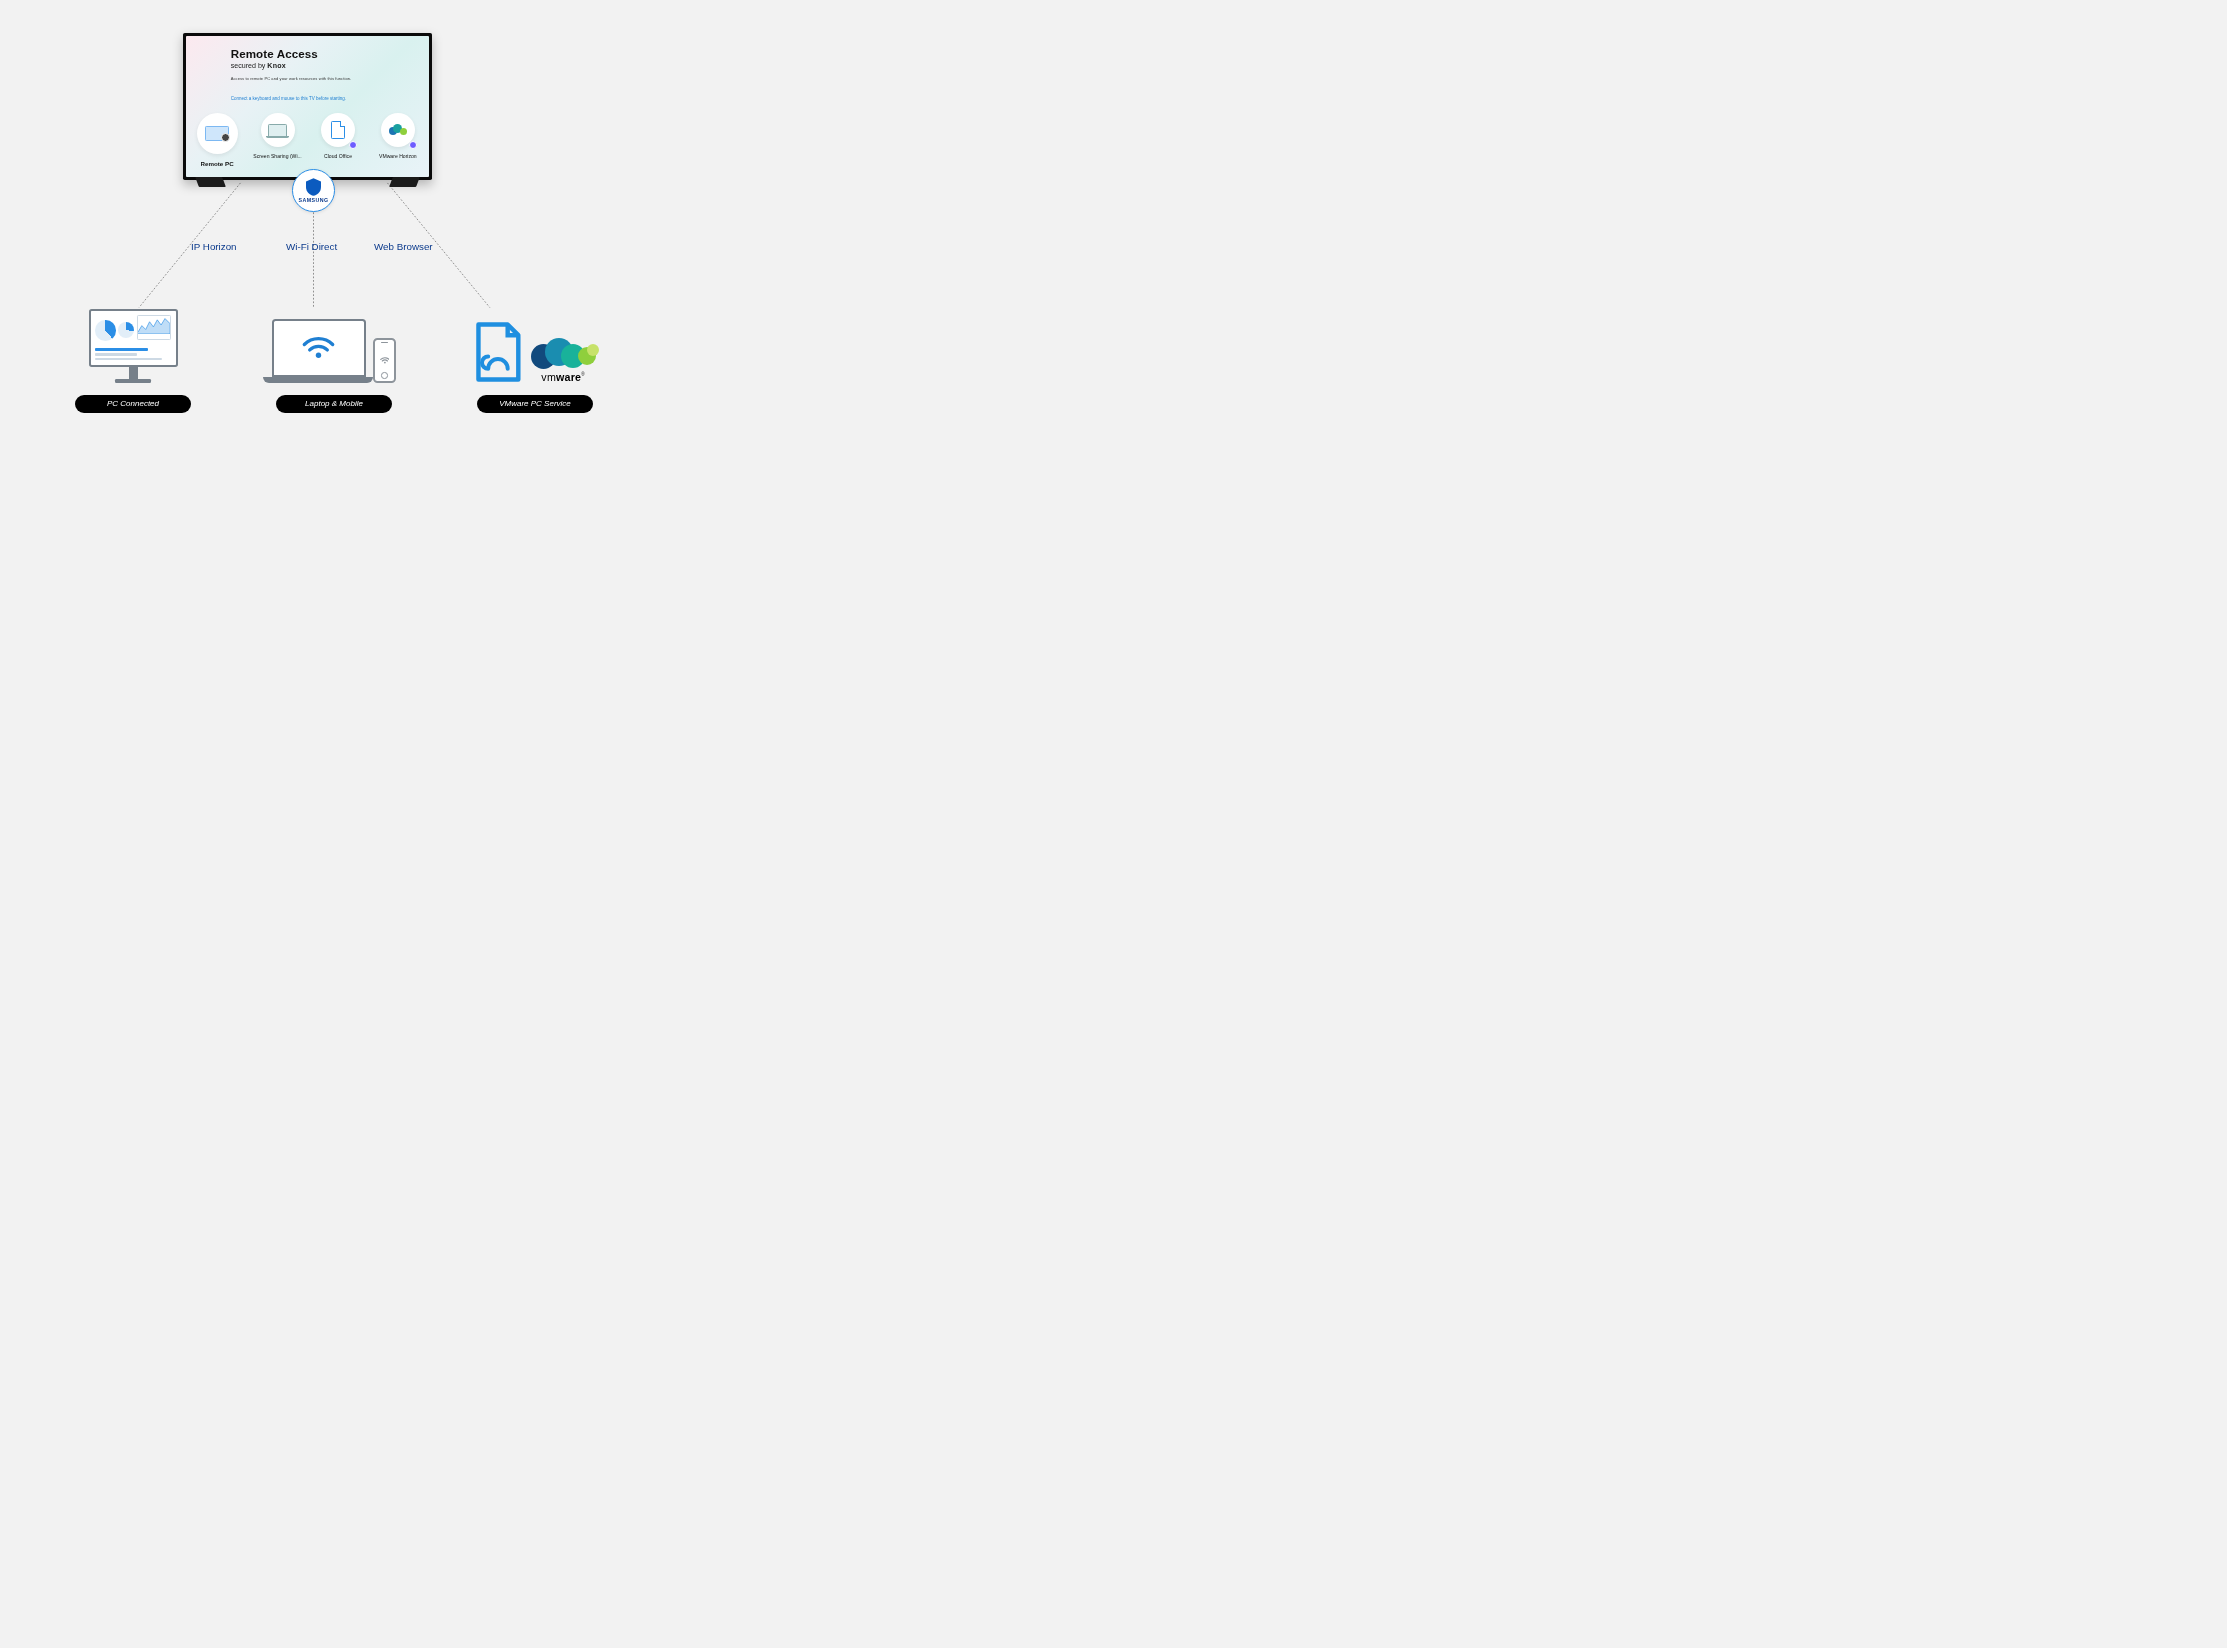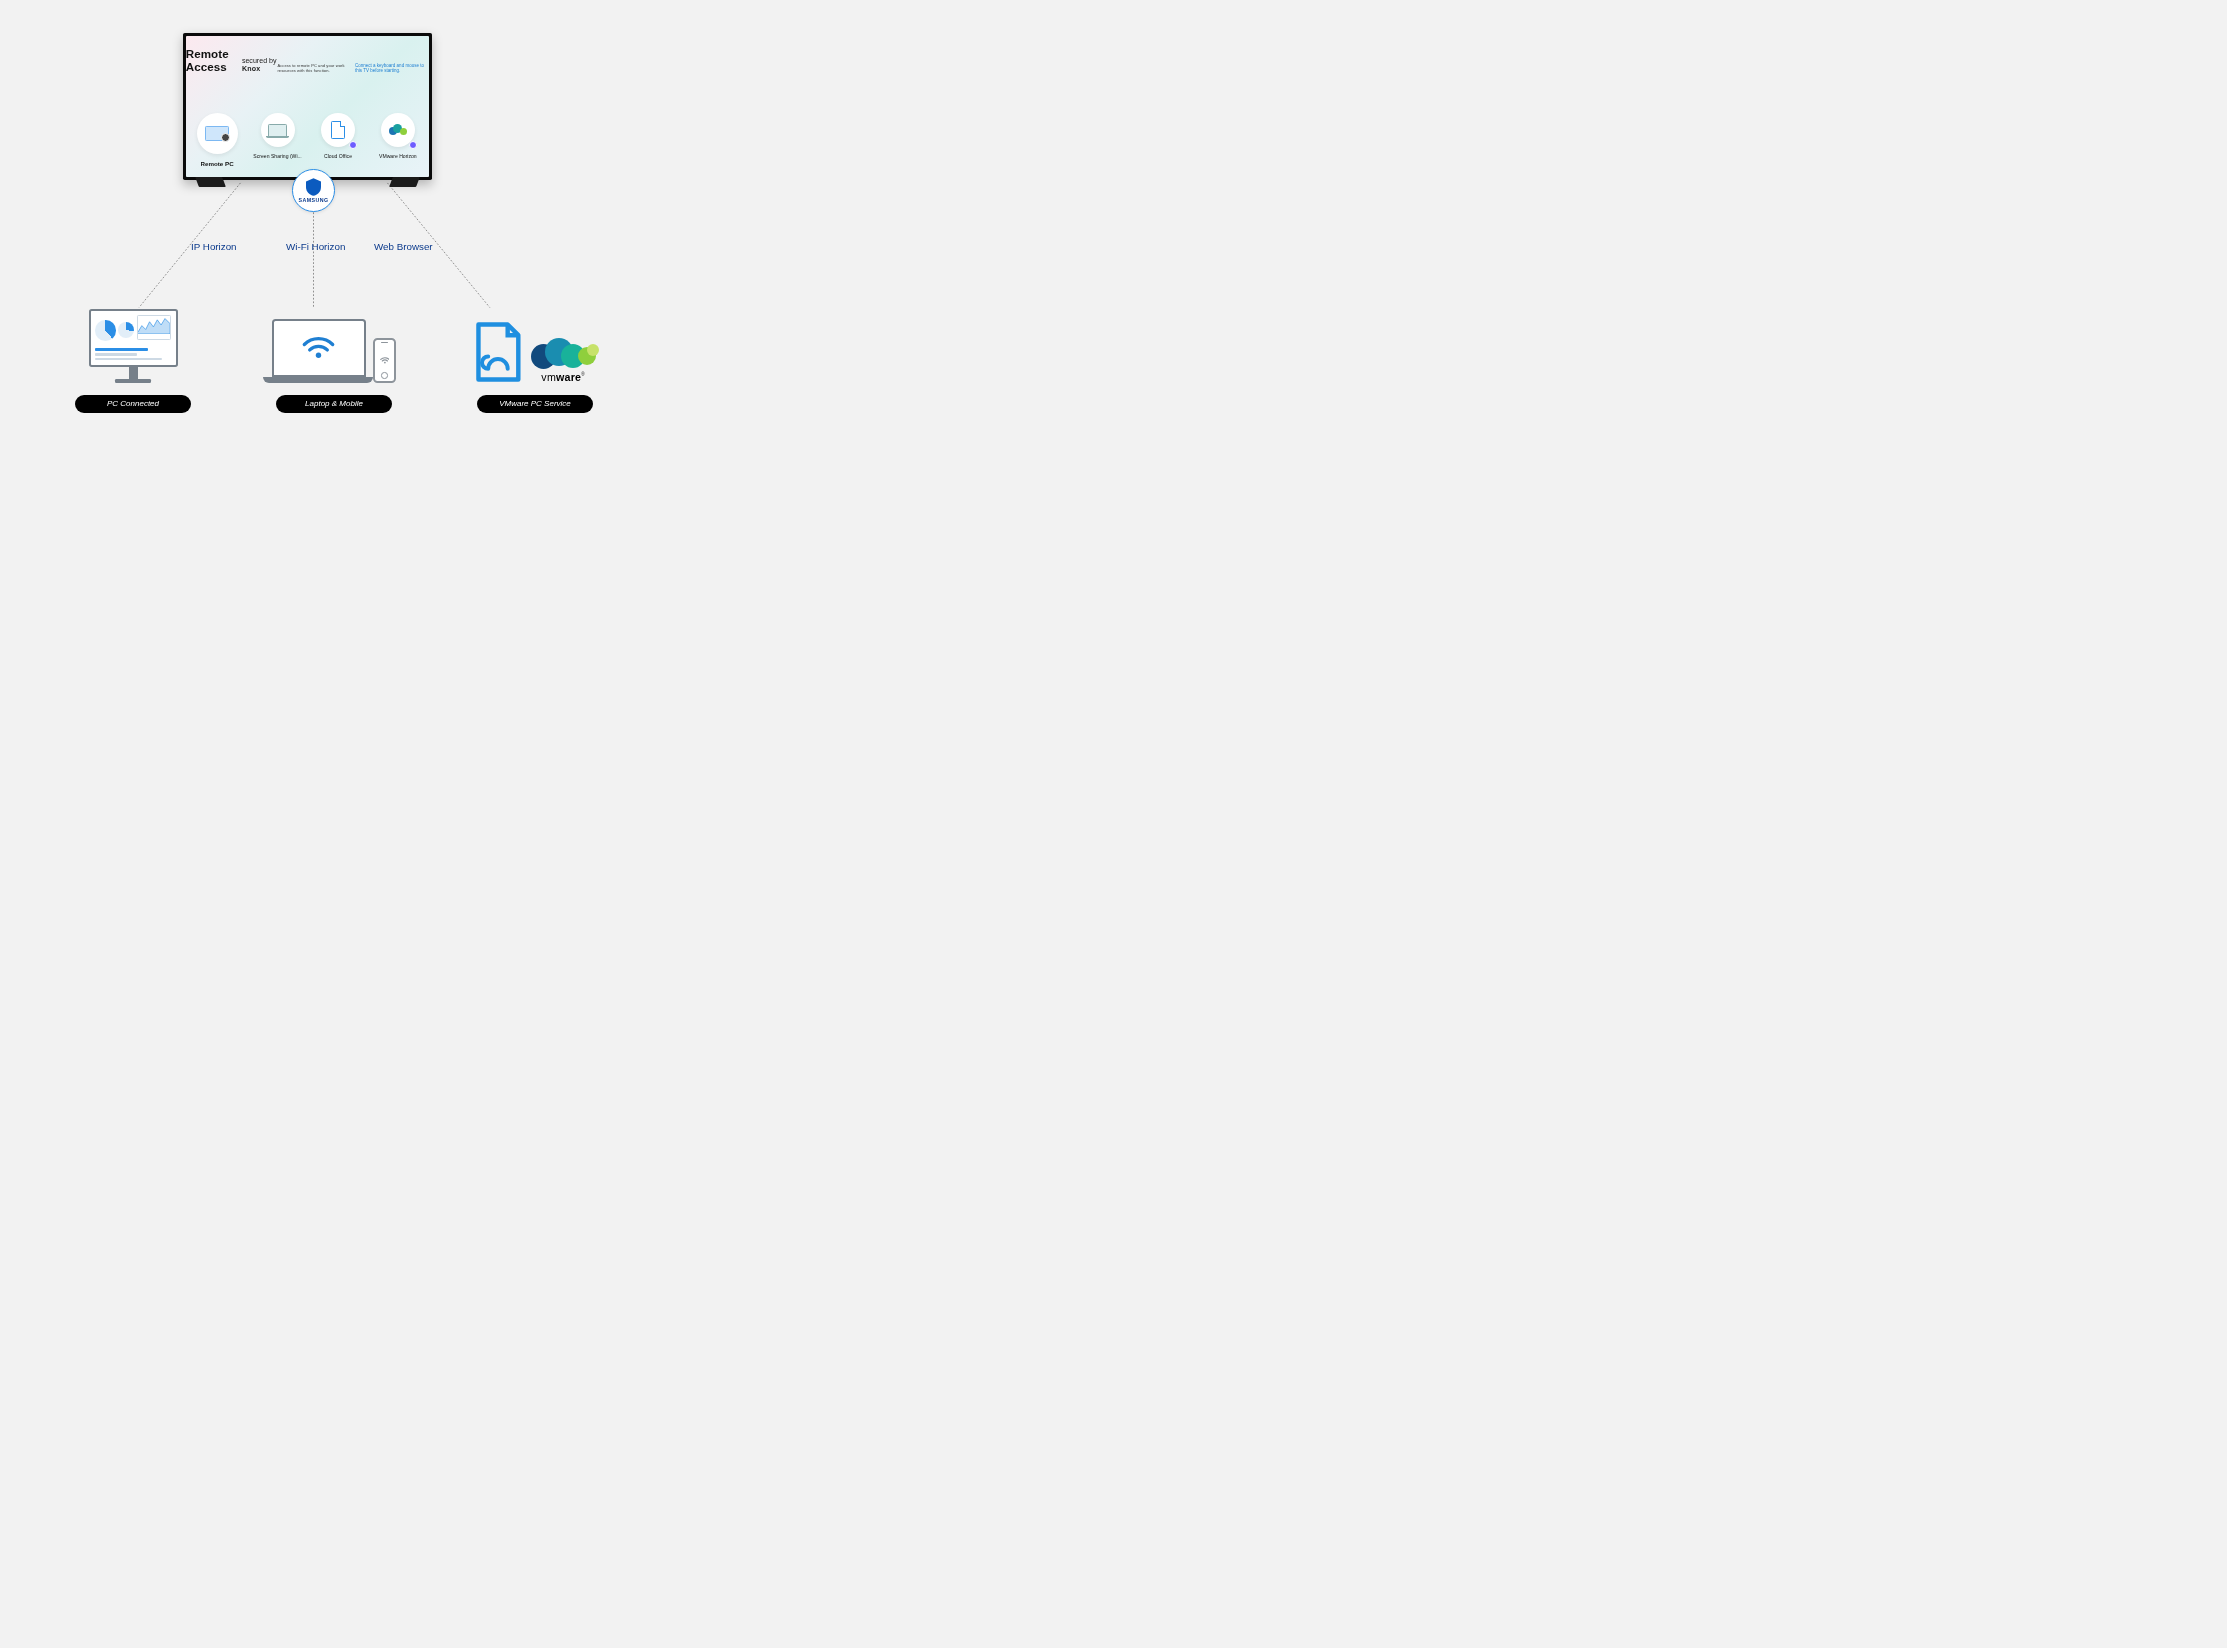--- a/index.html
+++ b/index.html
@@ -33,22 +33,23 @@
     background: #1a1a1a;
     transform: skewX(-18deg);
     border-radius: 0.9px;
   }
   .tv-leg.left  { left: 14.3px; transform: skewX(20deg); }
   .tv-leg.right { right: 14.3px; transform: skewX(-20deg); }
 
   .tv-head {
     width: 100%;
     padding-top: 11.6px;
-    display: flex; flex-direction: row; align-items: flex-end;
+    display: flex; flex-direction: column; align-items: flex-start;
     color: #111;
+    padding-left: 45px;
   }
   .tv-title {
     font-size: 11.6px; font-weight: 800; letter-spacing: 0.1px;
   }
   .tv-sub {
     font-size: 7.1px; font-weight: 400; margin-top: 1.8px; color: #222;
   }
   .tv-sub .knox { font-weight: 900; letter-spacing: 0.2px; }
   .tv-desc {
     font-size: 4px; color: #333; margin-top: 6.2px; letter-spacing: 0.1px;
@@ -240,21 +241,21 @@
   <div class="sam-badge">
     <div class="shield-ico">
       <svg viewBox="0 0 24 28">
           <path fill="#0b5bbf" d="M12 0 L24 5 V14 C24 22 18 27 12 28 C6 27 0 22 0 14 V5 Z"></path>
         </svg>
     </div>
     <div class="brand">SAMSUNG</div>
   </div>
 
   <div class="conn-label lbl-ip">IP Horizon</div>
-  <div class="conn-label lbl-wifi">Wi-Fi Horizon</div>
+  <div class="conn-label lbl-wifi">Wi-Fi Direct</div>
   <div class="conn-label lbl-web">Web Browser</div>
 
   <div class="devices">
 
     <div class="dev">
       <div class="dev-canvas">
         <div class="pc-monitor">
           <div class="pc-screen">
             <div class="pc-dash">
               <div style="display:flex;gap:2.7px;align-items:center;">

